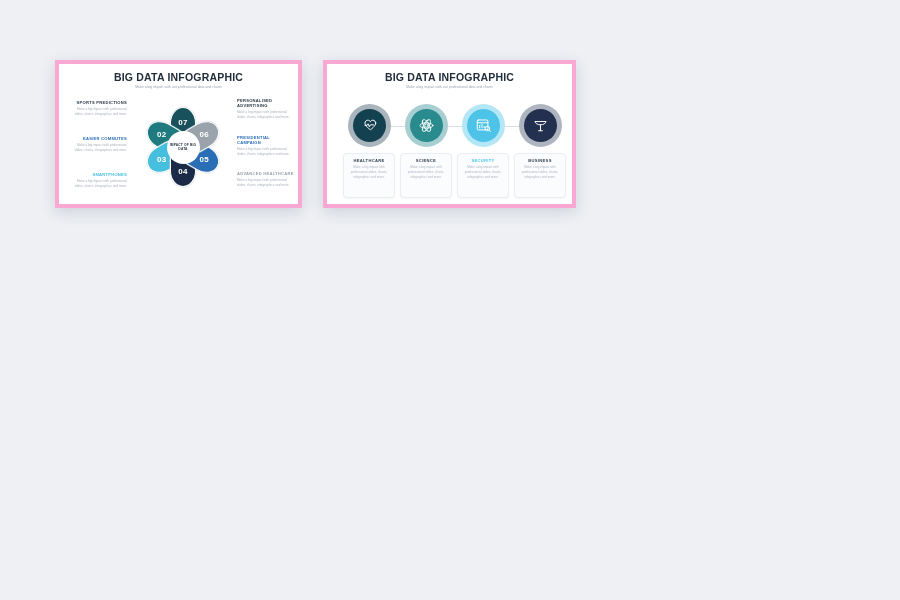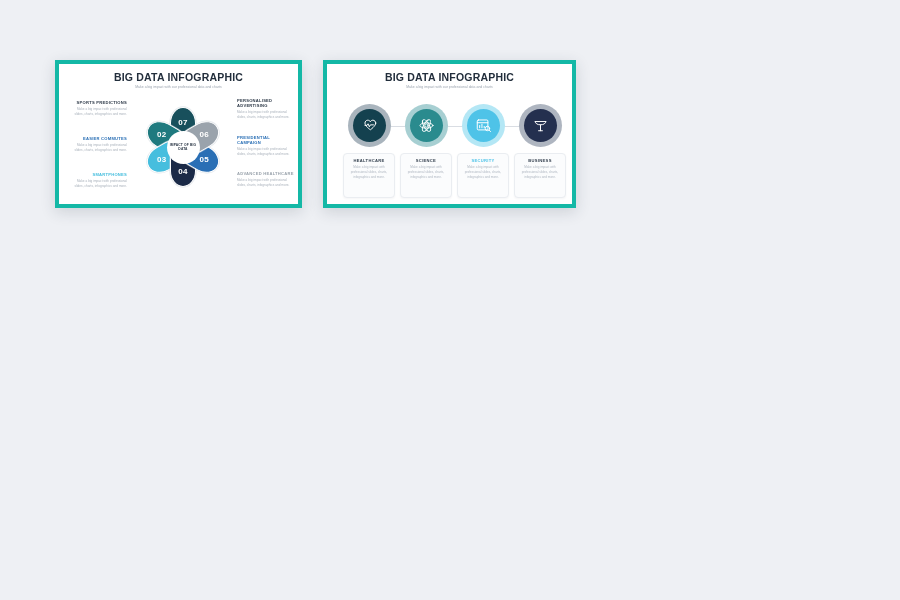--- a/index.html
+++ b/index.html
@@ -7,21 +7,21 @@
     width:900px;height:600px;overflow:hidden;
     background:#eef0f4;
     font-family:"Liberation Sans", sans-serif;
     position:relative;
   }
   .stage{position:absolute;left:0;top:0;width:900px;height:600px;}
 
   
   .slide{
     position:absolute;
-    background:#14b8a6;
+    background:#f9a8d4;
     box-shadow:0 4px 14px rgba(40,50,70,.16);
   }
   #slide-one{left:55px;top:60px;width:247px;height:148px;}
   #slide-two{left:323px;top:60px;width:253px;height:148px;}
 
   .slide-inner{position:absolute;inset:4px;background:#fff;}
 
   
   .title-block{position:absolute;left:0;right:0;top:8px;text-align:center;}
   .deck-title{

